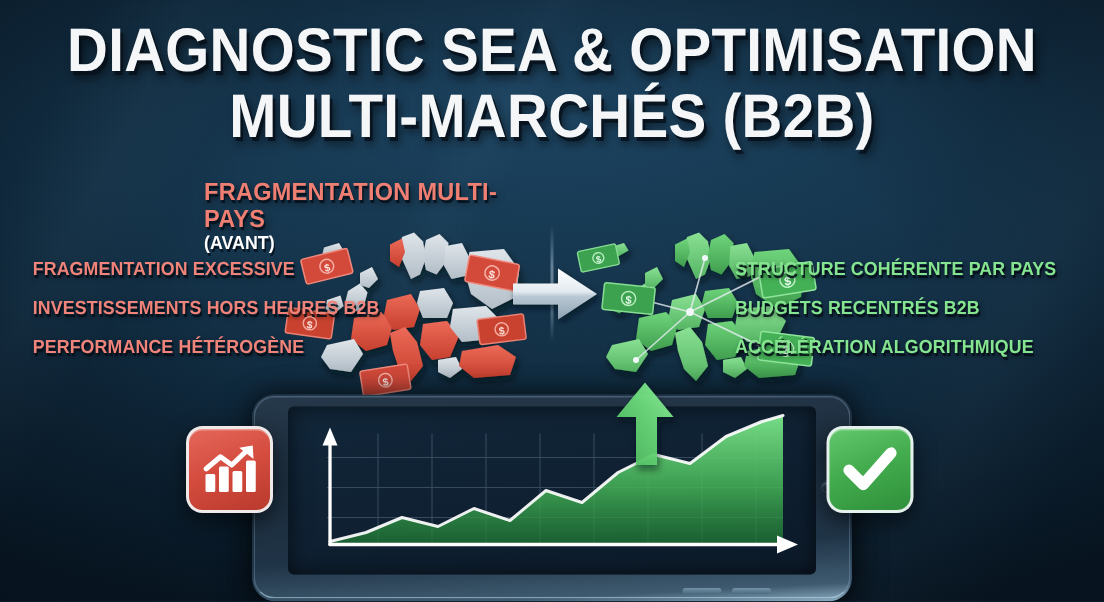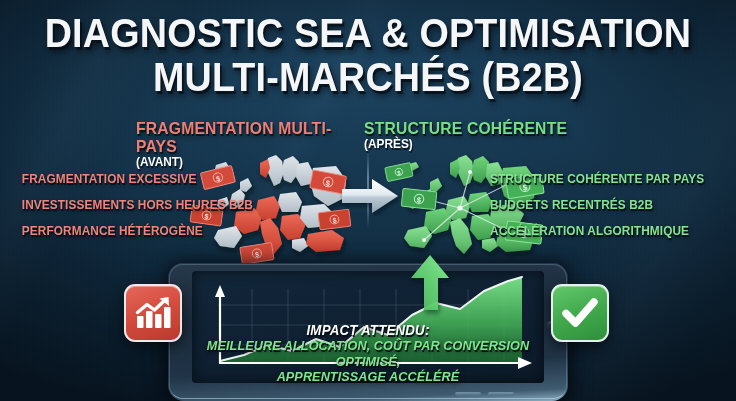--- a/index.html
+++ b/index.html
@@ -190,24 +190,20 @@
   <div class="bg-vign"></div>
 
   <div id="title">
     <span class="tline t1">DIAGNOSTIC SEA &amp; OPTIMISATION</span>
     <span class="tline t2">MULTI-MARCHÉS (B2B)</span>
   </div>
 
   <div class="colhead" id="head-before">
     <span class="h">FRAGMENTATION MULTI-PAYS</span>
     <span class="sub">(AVANT)</span>
-  </div>
-  <div class="colhead" id="head-after">
-    <span class="h">STRUCTURE COHÉRENTE</span>
-    <span class="sub">(APRÈS)</span>
   </div>
 
   <div class="bullets" id="bullets-left">
     <div class="b">FRAGMENTATION EXCESSIVE</div>
     <div class="b">INVESTISSEMENTS HORS HEURES B2B</div>
     <div class="b">PERFORMANCE HÉTÉROGÈNE</div>
   </div>
   <div class="bullets" id="bullets-right">
     <div class="b">STRUCTURE COHÉRENTE PAR PAYS</div>
     <div class="b">BUDGETS RECENTRÉS B2B</div>
@@ -457,25 +453,20 @@
         <stop offset="60%" stop-color="#6ddc7c"></stop>
         <stop offset="100%" stop-color="#8ff09c"></stop>
       </linearGradient>
       <filter id="bigArrSh" x="-20%" y="-20%" width="140%" height="140%">
         <feDropShadow dx="1" dy="3" stdDeviation="2.5" flood-color="#05140d" flood-opacity=".55"></feDropShadow>
       </filter>
     </defs>
     <path filter="url(#bigArrSh)" fill="url(#bigArrG)" d="M243 28 L262 5 L281 28 L270 28 L270 60 L256 60 L256 28 Z" opacity=".95"></path>
   </svg>
 
-  <div id="impact">
-    <span class="cap-title">IMPACT ATTENDU:</span>
-    <span class="cap-line">MEILLEURE ALLOCATION, COÛT PAR CONVERSION OPTIMISÉ,</span>
-    <span class="cap-line">APPRENTISSAGE ACCÉLÉRÉ</span>
-  </div>
 
   <div class="badge" id="badge-risk">
     <svg width="38" height="36" viewBox="0 0 38 36">
       <g fill="#ffffff">
         <rect x="3" y="21" width="6.5" height="12" rx="1"></rect>
         <rect x="12" y="16" width="6.5" height="17" rx="1"></rect>
         <rect x="21" y="19" width="6.5" height="14" rx="1"></rect>
         <rect x="30" y="12" width="6.5" height="21" rx="1"></rect>
       </g>
       <path d="M3.5 17.5 L13 9.5 L20.5 15 L31.5 4.5" fill="none" stroke="#ffffff" stroke-width="3.4" stroke-linecap="round" stroke-linejoin="round"></path>

